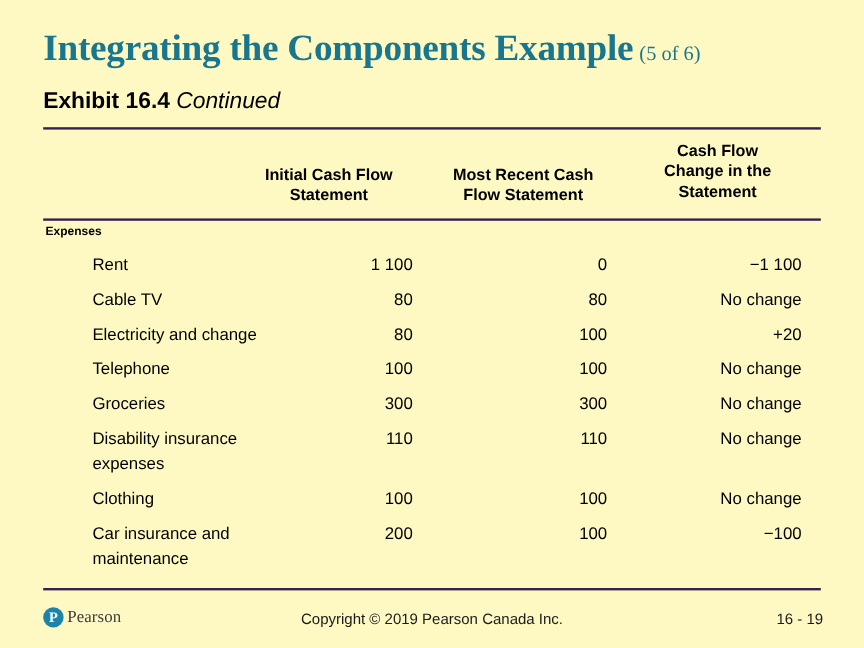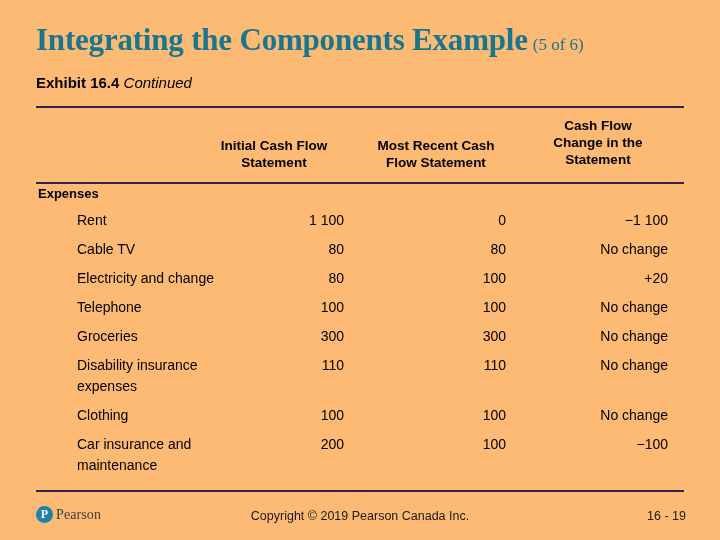--- a/index.html
+++ b/index.html
@@ -12,21 +12,21 @@
     height: 540px;
     position: relative;
     overflow: hidden;
     font-family: "Liberation Sans", sans-serif;
     color: #000000;
   }
 
   .slide {
     position: absolute;
     inset: 0;
-    background: #fdba74;
+    background: #fef9c3;
   }
 
   
   .title-block {
     position: absolute;
     left: 36px;
     top: 22px;
     width: 650px;
     white-space: nowrap;
   }
@@ -42,21 +42,21 @@
     font-size: 17px;
     color: #19768f;
     padding-left: 5px;
   }
 
   
   .subtitle {
     position: absolute;
     left: 36px;
     top: 74px;
-    font-size: 15px;
+    font-size: 19px;
     white-space: nowrap;
   }
   .subtitle-strong {
     font-weight: bold;
     color: #000;
   }
   .subtitle-em {
     font-style: italic;
     font-weight: normal;
     color: #000;
@@ -97,21 +97,21 @@
   .th-1 { left: 168px;  width: 140px; padding-top: 25px; }
   .th-2 { left: 330px;  width: 140px; padding-top: 25px; }
   .th-3 { left: 492px;  width: 140px; padding-top: 5px; }
 
   .tbody {
     position: relative;
     margin-top: 2px;
   }
 
   .section-label {
-    font-size: 13px;
+    font-size: 10px;
     font-weight: bold;
     color: #000;
     padding-left: 2px;
     height: 20px;
     line-height: 20px;
     margin-bottom: 6px;
   }
 
   .row {
     position: relative;

